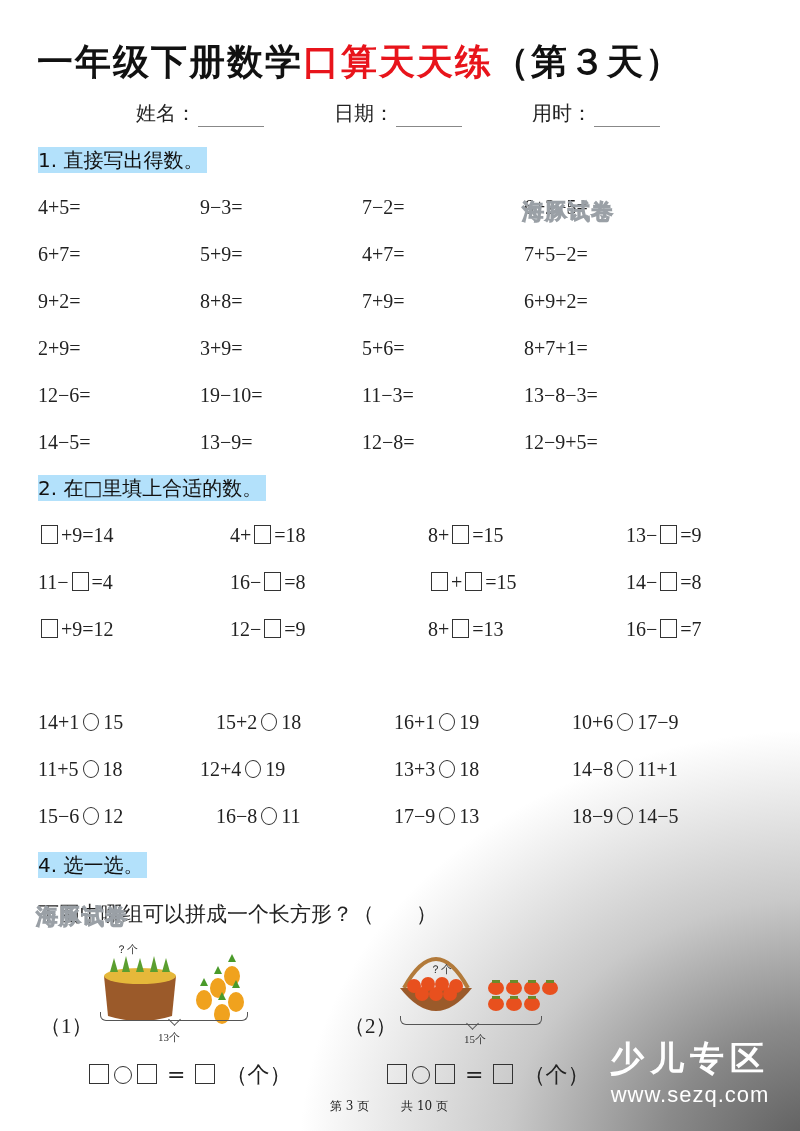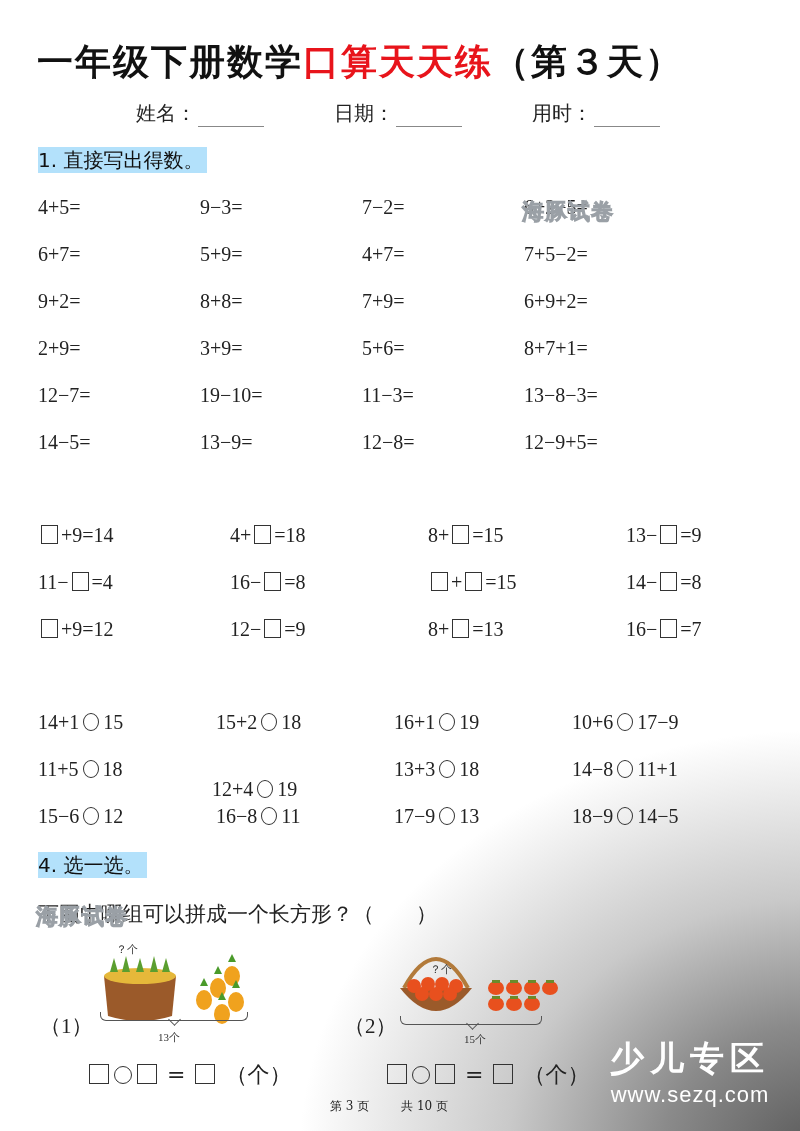--- a/index.html
+++ b/index.html
@@ -108,35 +108,36 @@
         <span class="cell" style="left: 362px;">7+9=</span>
         <span class="cell" style="left: 524px;">6+9+2=</span>
       </div>
       <div class="row" style="top: 337px;">
         <span class="cell" style="left: 38px;">2+9=</span>
         <span class="cell" style="left: 200px;">3+9=</span>
         <span class="cell" style="left: 362px;">5+6=</span>
         <span class="cell" style="left: 524px;">8+7+1=</span>
       </div>
       <div class="row" style="top: 384px;">
-        <span class="cell" style="left: 38px;">12−7=</span>
+        <span class="cell" style="left: 38px;">12−6=</span>
         <span class="cell" style="left: 200px;">19−10=</span>
         <span class="cell" style="left: 362px;">11−3=</span>
         <span class="cell" style="left: 524px;">13−8−3=</span>
       </div>
       <div class="row" style="top: 431px;">
         <span class="cell" style="left: 38px; text-align: right;">14−5=</span>
         <span class="cell" style="left: 200px;">13−9=</span>
         <span class="cell" style="left: 362px;">12−8=</span>
         <span class="cell" style="left: 524px;">12−9+5=</span>
       </div>
     </div>
 
   <div class="watermark" style="left:522px; top:197px;">海豚试卷</div>
 
+  <div class="section-head" style="top:475px;">2. 在□里填上合适的数。</div>
   <div id="s2">
       <div class="row" style="top: 524px;">
         <span class="cell" style="left: 38px;"><span></span><span class="box"></span><span>+9=14</span></span>
         <span class="cell" style="left: 230px;"><span>4+</span><span class="box"></span><span>=18</span></span>
         <span class="cell" style="left: 428px;"><span>8+</span><span class="box"></span><span>=15</span></span>
         <span class="cell" style="left: 626px;"><span>13−</span><span class="box"></span><span>=9</span></span>
       </div>
       <div class="row" style="top: 571px;">
         <span class="cell" style="left: 38px;"><span>11−</span><span class="box"></span><span>=4</span></span>
         <span class="cell" style="left: 230px;"><span>16−</span><span class="box"></span><span>=8</span></span>
@@ -153,21 +154,21 @@
 
   <div id="s3">
       <div class="row" style="top: 711px;">
         <span class="cell" style="left: 38px;"><span>14+1</span><span class="circ"></span><span>15</span></span>
         <span class="cell" style="left: 216px;"><span>15+2</span><span class="circ"></span><span>18</span></span>
         <span class="cell" style="left: 394px;"><span>16+1</span><span class="circ"></span><span>19</span></span>
         <span class="cell" style="left: 572px;"><span>10+6</span><span class="circ"></span><span>17−9</span></span>
       </div>
       <div class="row" style="top: 758px;">
         <span class="cell" style="left: 38px;"><span>11+5</span><span class="circ"></span><span>18</span></span>
-        <span class="cell" style="left: 212px; margin-top: 20px;"><span>12+4</span><span class="circ"></span><span>19</span></span>
+        <span class="cell" style="left: 200px;"><span>12+4</span><span class="circ"></span><span>19</span></span>
         <span class="cell" style="left: 394px;"><span>13+3</span><span class="circ"></span><span>18</span></span>
         <span class="cell" style="left: 572px;"><span>14−8</span><span class="circ"></span><span>11+1</span></span>
       </div>
       <div class="row" style="top: 805px;">
         <span class="cell" style="left: 38px;"><span>15−6</span><span class="circ"></span><span>12</span></span>
         <span class="cell" style="left: 216px;"><span>16−8</span><span class="circ"></span><span>11</span></span>
         <span class="cell" style="left: 394px;"><span>17−9</span><span class="circ"></span><span>13</span></span>
         <span class="cell" style="left: 572px;"><span>18−9</span><span class="circ"></span><span>14−5</span></span>
       </div>
     </div>

